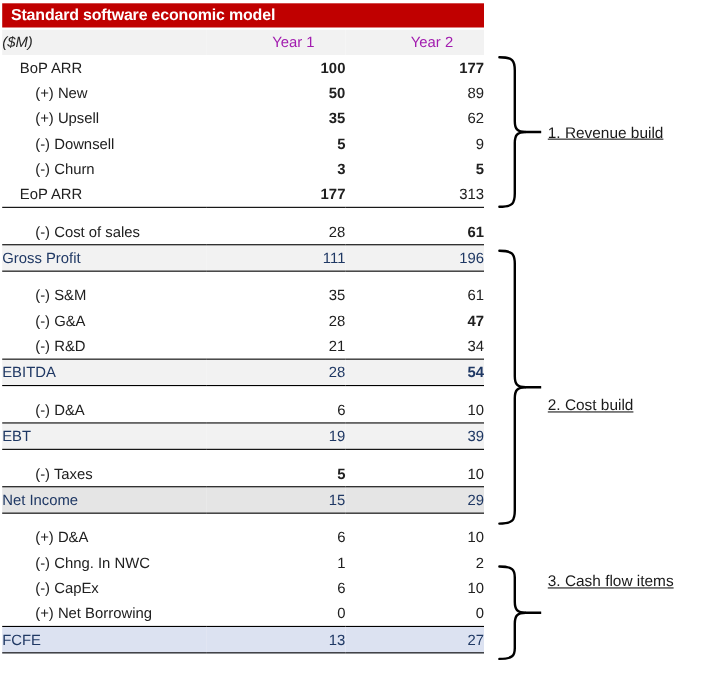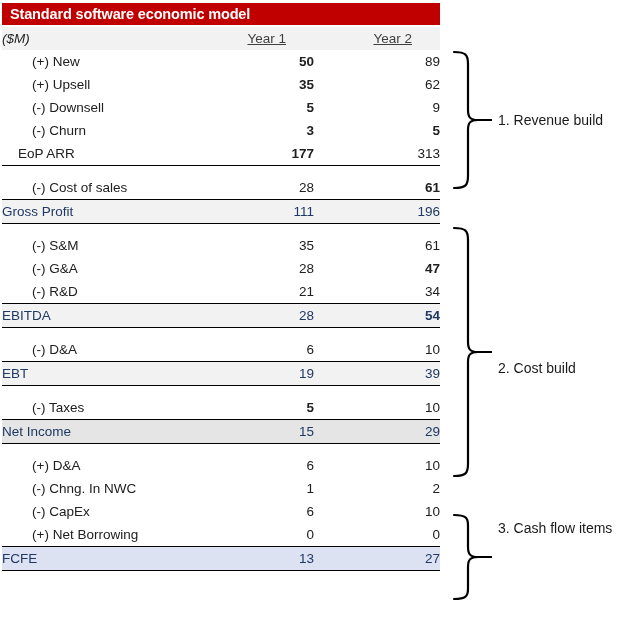--- a/index.html
+++ b/index.html
@@ -71,22 +71,21 @@
   
   tr.row-units td {
     background: #F2F2F2;
     font-style: italic;
     color: #262626;
   }
   tr.row-units td.cell-num {
     font-style: normal;
     text-align: center;
     padding-right: 0;
-    color: #404040;
-    text-decoration: underline;
+    color: #a21caf;
   }
   tr.row-units td.y1 { padding-right: 28px; text-align: right; }
   tr.row-units td.y2 { padding-right: 28px; text-align: right; }
 
   
   tr.row-total td {
     background: #F2F2F2;
     border-top: 1.2px solid #000000;
     border-bottom: 1.2px solid #000000;
     color: #1F3864;
@@ -125,20 +124,21 @@
     left: 452px;
   }
   .brace svg { display: block; }
   .brace-label {
     position: absolute;
     left: 498px;
     font-size: 14px;
     color: #1a1a1a;
     white-space: nowrap;
     transform: translateY(-50%);
+    text-decoration: underline;
   }
 </style>
 </head>
 <body>
 
 <div id="page">
 
   <div class="title-bar">Standard software economic model</div>
 
   <table class="model-table">
@@ -148,20 +148,25 @@
         <col class="c-y2">
     </colgroup>
     <tbody>
 
       <tr class="row-units">
         <td class="cell-label">($M)</td>
         <td class="cell-num y1">Year 1</td>
         <td class="cell-num y2">Year 2</td>
       </tr>
 
+      <tr class="ind-1">
+        <td class="cell-label">BoP ARR</td>
+        <td class="cell-num bold">100</td>
+        <td class="cell-num bold">177</td>
+      </tr>
 
       <tr class="ind-2">
         <td class="cell-label">(+) New</td>
         <td class="cell-num bold">50</td>
         <td class="cell-num">89</td>
       </tr>
 
       <tr class="ind-2">
         <td class="cell-label">(+) Upsell</td>
         <td class="cell-num bold">35</td>

